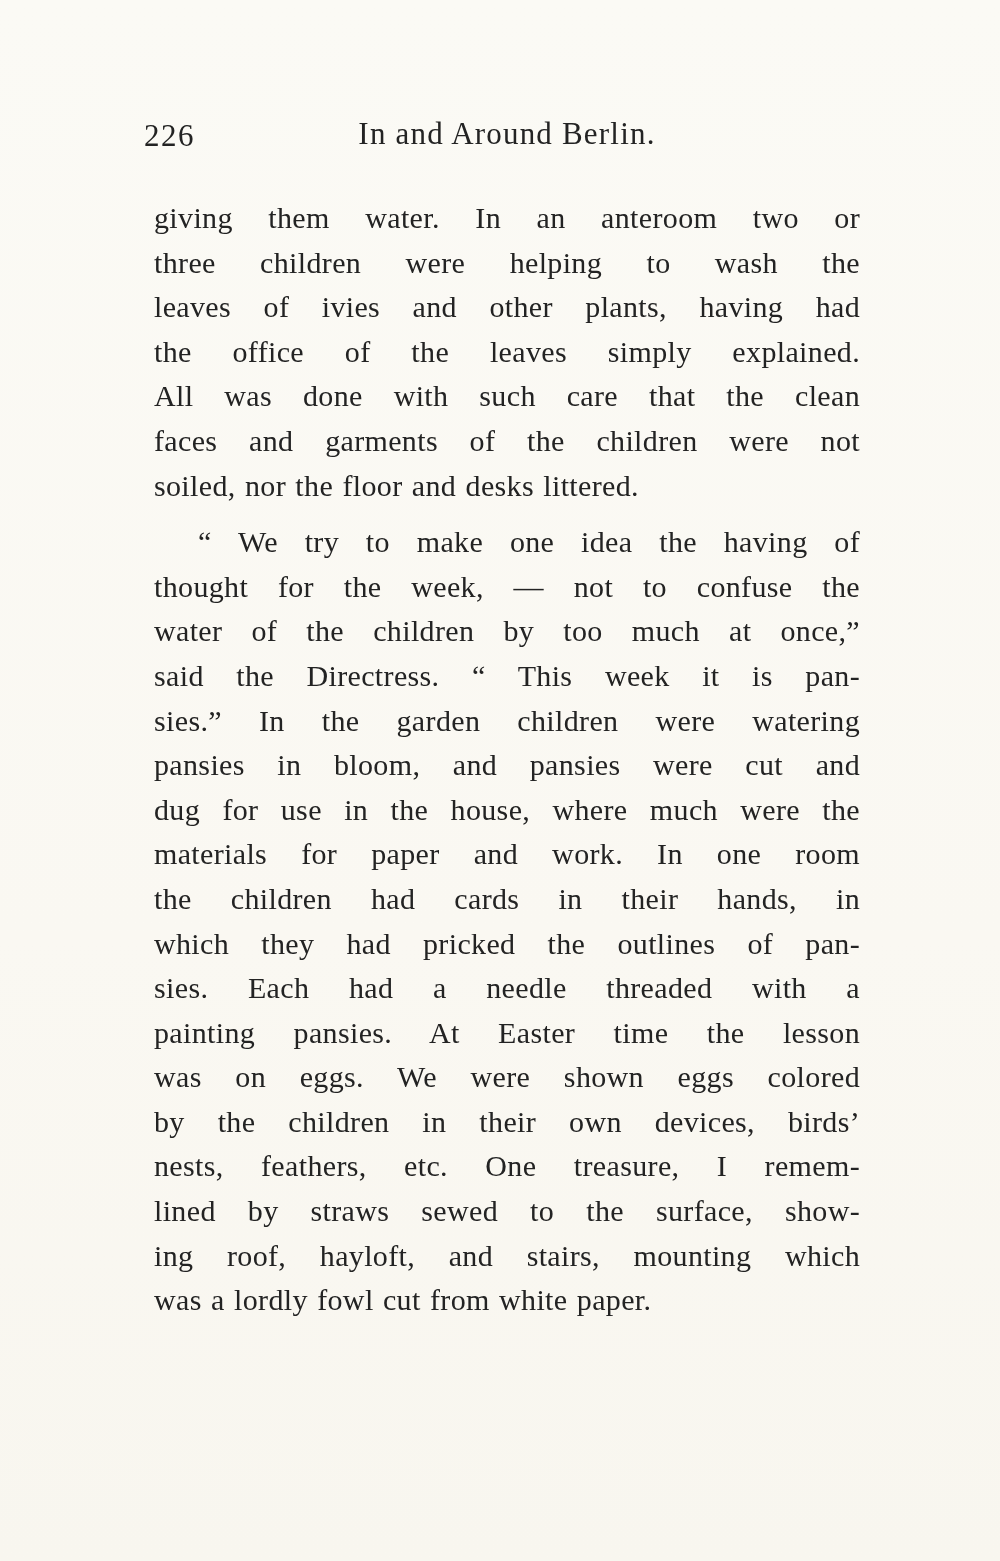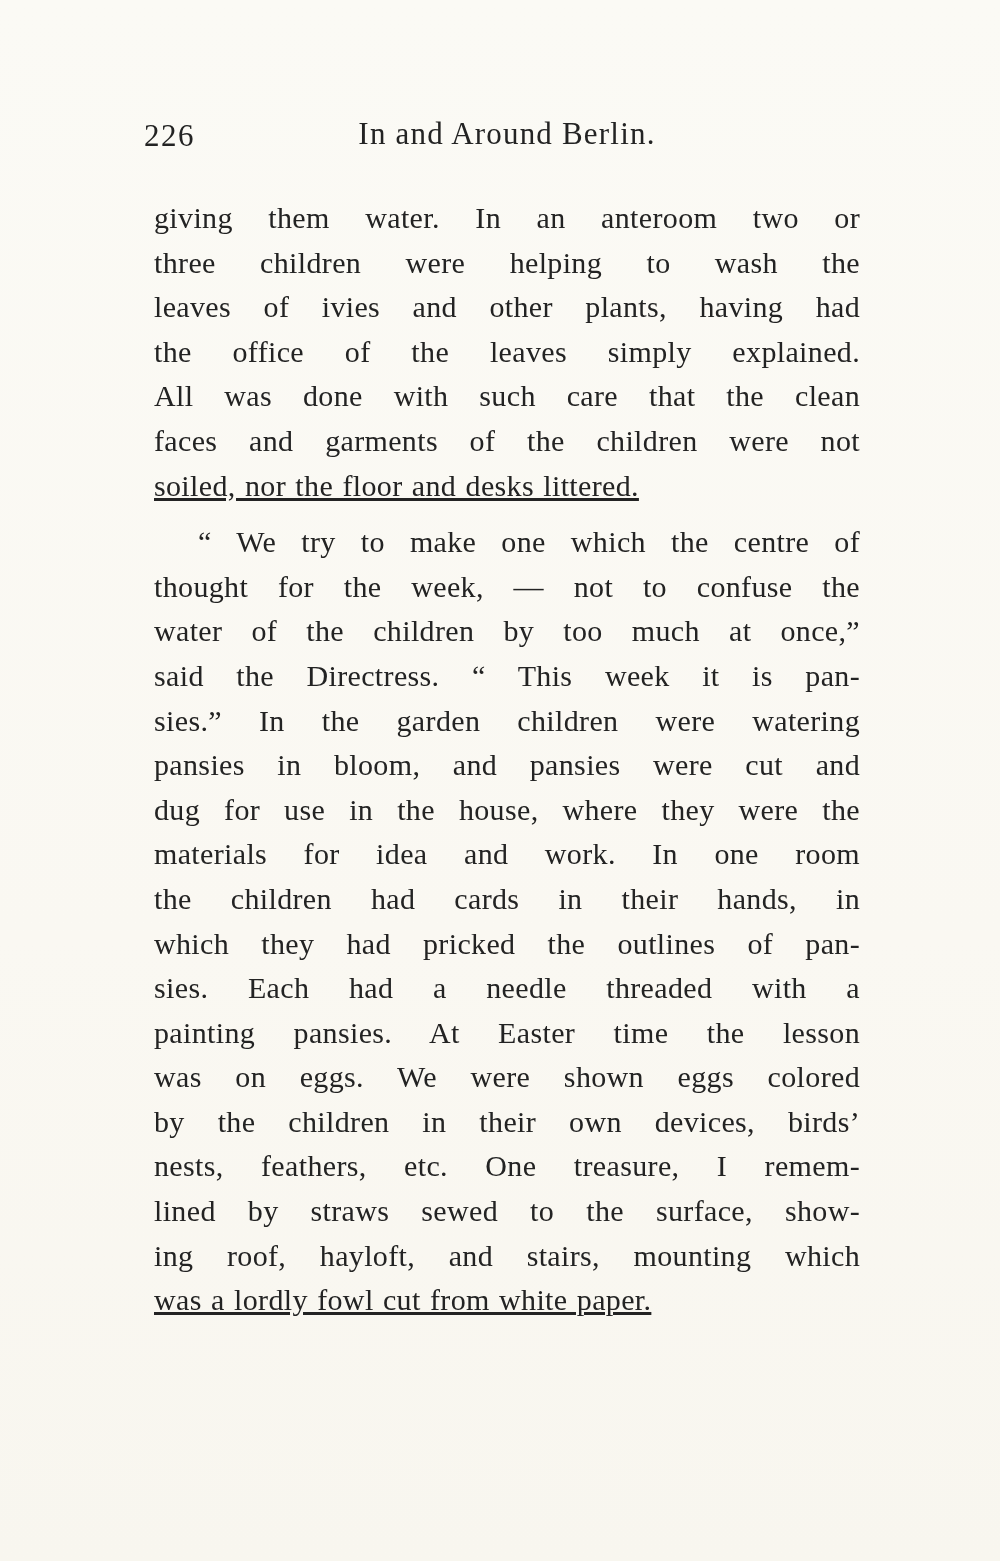--- a/index.html
+++ b/index.html
@@ -49,21 +49,20 @@
     font-size: 30px;
     line-height: 44.6px;
     letter-spacing: 0.35px;
     word-spacing: 1.5px;
     text-align: justify;
     text-align-last: justify;
     white-space: normal;
   }
   .line.last {
     text-align-last: left;
-    text-decoration: underline;
   }
   .line.indent {
     text-indent: 44px;
   }
 </style>
 </head>
 <body>
 
 <div class="page">
   <header class="running-head">
@@ -74,28 +73,28 @@
       <div class="paragraph">
         <div class="line">giving them water. In an anteroom two or</div>
         <div class="line">three children were helping to wash the</div>
         <div class="line">leaves of ivies and other plants, having had</div>
         <div class="line">the office of the leaves simply explained.</div>
         <div class="line">All was done with such care that the clean</div>
         <div class="line">faces and garments of the children were not</div>
         <div class="line last">soiled, nor the floor and desks littered.</div>
       </div>
       <div class="paragraph">
-        <div class="line indent">“ We try to make one which the centre of</div>
+        <div class="line indent">“ We try to make one idea the having of</div>
         <div class="line">thought for the week, — not to confuse the</div>
         <div class="line">water of the children by too much at once,”</div>
         <div class="line">said the Directress. “ This week it is pan-</div>
         <div class="line">sies.” In the garden children were watering</div>
         <div class="line">pansies in bloom, and pansies were cut and</div>
-        <div class="line">dug for use in the house, where they were the</div>
-        <div class="line">materials for idea and work. In one room</div>
+        <div class="line">dug for use in the house, where much were the</div>
+        <div class="line">materials for paper and work. In one room</div>
         <div class="line">the children had cards in their hands, in</div>
         <div class="line">which they had pricked the outlines of pan-</div>
         <div class="line">sies. Each had a needle threaded with a</div>
         <div class="line">painting pansies. At Easter time the lesson</div>
         <div class="line">was on eggs. We were shown eggs colored</div>
         <div class="line">by the children in their own devices, birds’</div>
         <div class="line">nests, feathers, etc. One treasure, I remem-</div>
         <div class="line">lined by straws sewed to the surface, show-</div>
         <div class="line">ing roof, hayloft, and stairs, mounting which</div>
         <div class="line last">was a lordly fowl cut from white paper.</div>

